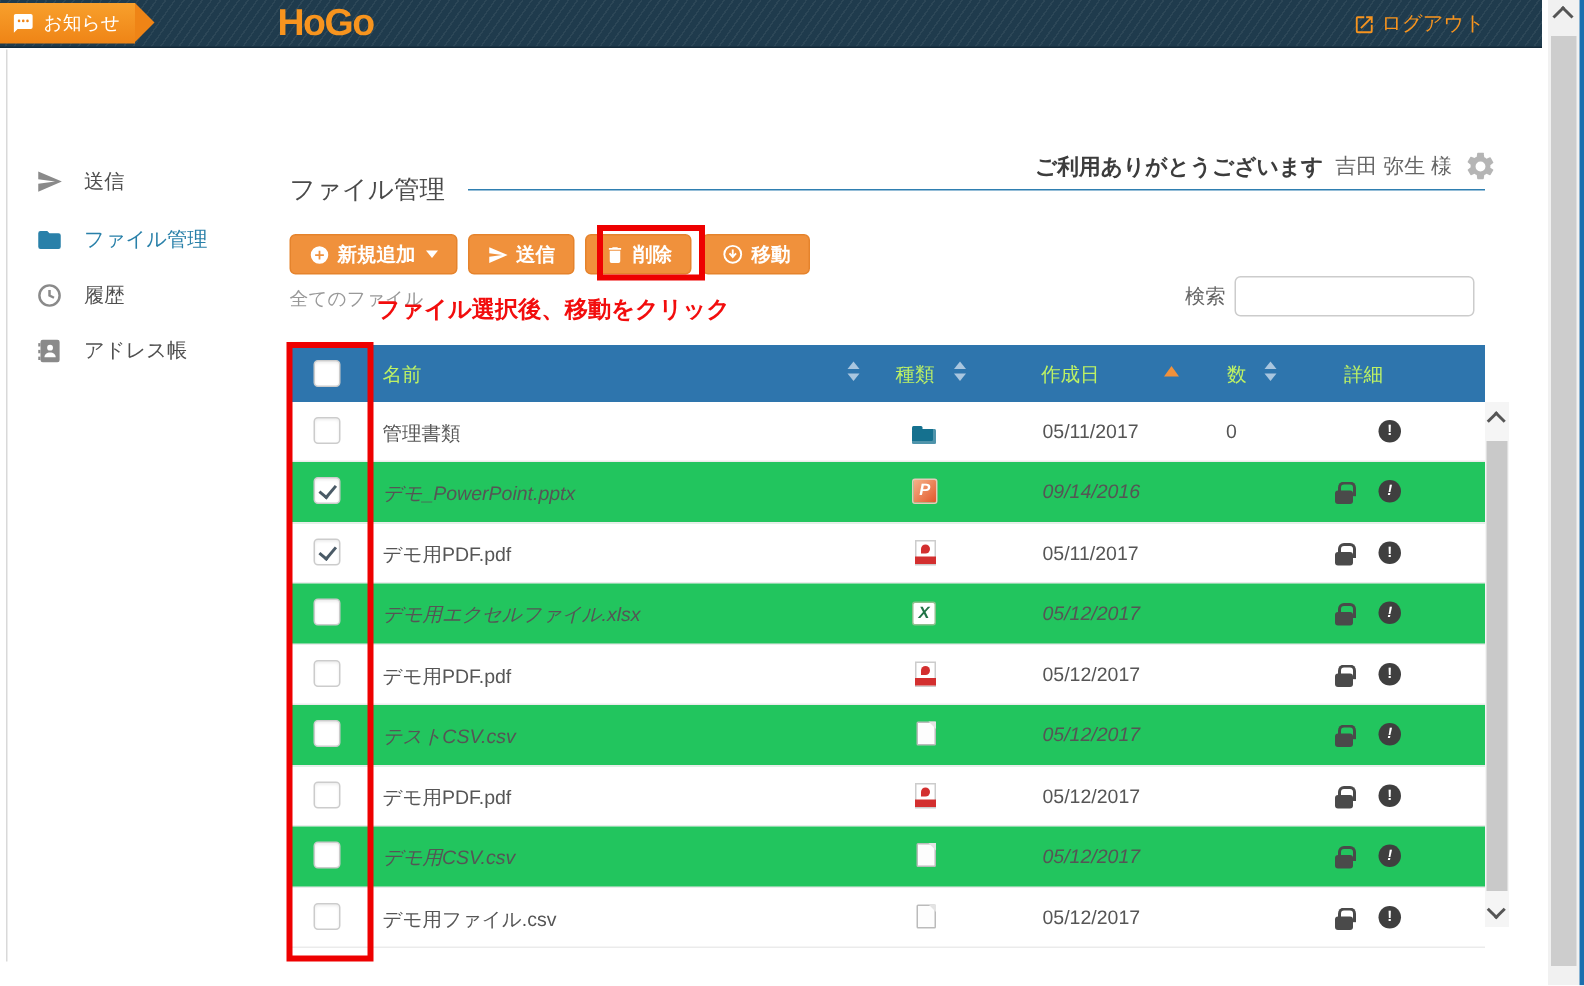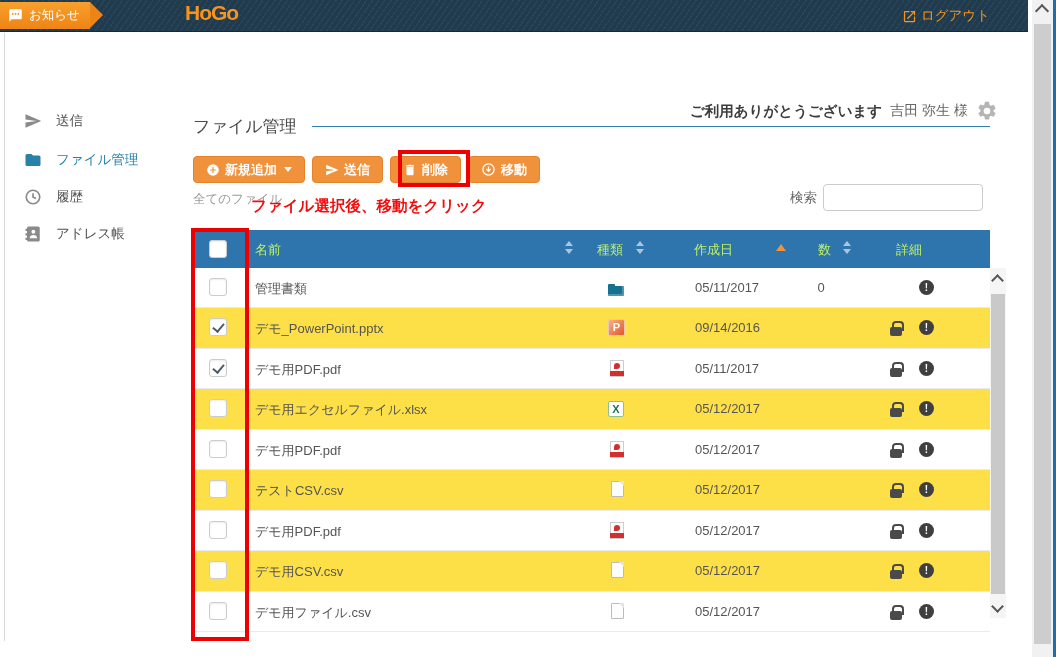--- a/index.html
+++ b/index.html
@@ -8,21 +8,21 @@
 
   
   .topbar { position:absolute; left:0; top:0; width:1028px; height:32px;
     background:#1f3b4d;
     background-image:repeating-linear-gradient(125deg, rgba(255,255,255,.06) 0 1px, transparent 1px 5px);
     border-bottom:1px solid #142a3a; }
   .ribbon { position:absolute; left:0; top:2px; height:27px; background:linear-gradient(#f8a02c,#ef8416);
     display:flex; align-items:center; gap:6px; padding:0 10px 0 8px; color:#fff; font-size:12.5px; }
   .ribbon:after { content:""; position:absolute; right:-13px; top:0; border-top:13.5px solid transparent;
     border-bottom:13.5px solid transparent; border-left:13px solid #ef8416; }
-  .logo { position:absolute; left:185px; top:1px; color:#f7941e; font-size:21px; font-weight:bold; letter-spacing:-1px; }
+  .logo { position:absolute; left:185px; top:1px; color:#f7941e; font-size:25px; font-weight:bold; letter-spacing:-1px; }
   .logout { position:absolute; right:38px; top:7px; display:flex; align-items:center; gap:4px;
     color:#f7941e; font-size:13.5px; cursor:pointer; }
 
   
   .greeting { position:absolute; right:58px; top:60px; display:flex; align-items:center; gap:8px;margin-top:40px; }
   .greet-bold { font-weight:bold; color:#3c3c3c; font-size:14.5px; }
   .greet-user { color:#666; font-size:14px; }
 
   
   .left-border { position:absolute; left:4px; top:33px; width:1px; height:608px; background:#d9d9d9; }
@@ -50,21 +50,21 @@
   .search-wrap { position:absolute; left:790px; top:184px; display:flex; align-items:center; gap:6px; }
   .search-label { font-size:13.5px; color:#666; }
   .search-input { width:160px; height:27px; border:1px solid #ccc; border-radius:4px; font-size:13px; padding:0 6px;
     font-family:"Liberation Sans", sans-serif; }
 
   
   .table { position:absolute; left:193px; top:230px; width:797px; }
   .thead { position:relative; height:38px; background:#2e75ad; color:#bef264; font-size:13px; }
   .thead span.hlabel { position:absolute; top:11px; cursor:pointer; }
   .trow { position:relative; height:40.45px; background:#fff; border-bottom:1px solid #ebebeb; font-size:13px; color:#555; }
-  .trow.alt { background:#fde047; }
+  .trow.alt { background:#22c55e;font-style:italic; }
   .fname { position:absolute; left:62px; top:12px; }
   .fdate { position:absolute; left:502px; top:12px; }
   .fcount { position:absolute; left:610px; top:12px; width:36px; text-align:center; }
 
   
   .cb { position:absolute; left:16px; top:10px; width:18px; height:18px; background:#fff; border:1px solid #ccc;
     border-radius:3px; box-shadow:inset 0 1px 2px rgba(0,0,0,.08); cursor:pointer; }
   .cb.checked:after { content:""; position:absolute; left:5px; top:2px; width:5px; height:9px;
     border:solid #4a5a66; border-width:0 2px 2px 0; transform:rotate(40deg); }
 

